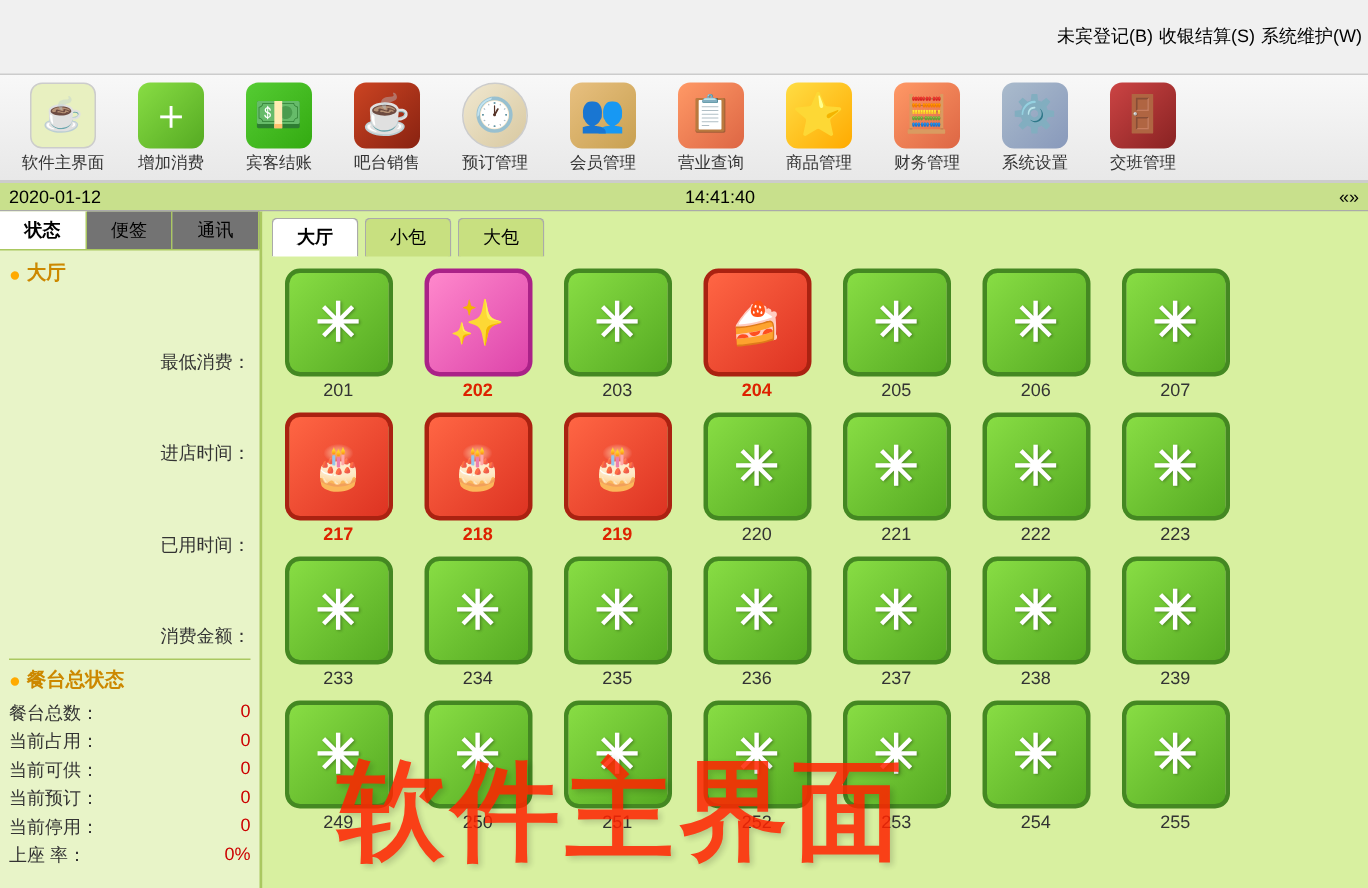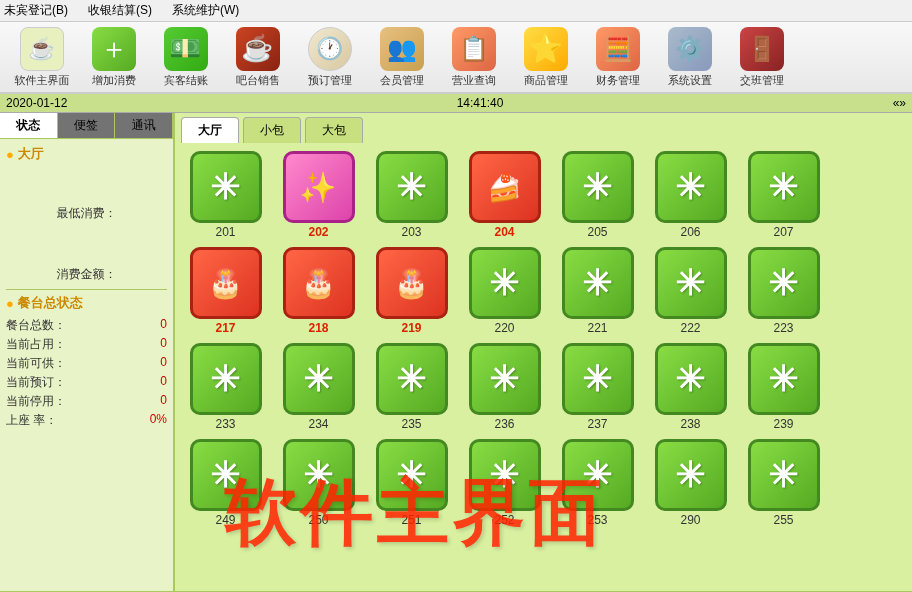--- a/index.html
+++ b/index.html
@@ -1,19 +1,19 @@
 <!DOCTYPE html>
 <html><head>
   <meta charset="utf-8">
   <style>
     * { margin: 0; padding: 0; box-sizing: border-box; }
     body { width: 912px; height: 592px; overflow: hidden; font-family: 'SimSun', 'Microsoft YaHei', Arial, sans-serif; font-size: 12px; background: #d4e8a0; }
 
     
-    .menubar { background: #f0f0f0; border-bottom: 1px solid #ccc; padding: 2px 4px; display: flex; gap: 20px; font-size: 12px; }
+    .menubar { background: #f0f0f0; border-bottom: 1px solid #ccc; padding: 16px 4px; display: flex; gap: 4px; font-size: 12px; justify-content: flex-end; }
     .menubar span { cursor: pointer; }
 
     
     .toolbar { background: linear-gradient(to bottom, #f8f8f8, #e8e8e8); border-bottom: 2px solid #ccc; display: flex; align-items: center; padding: 4px 8px; gap: 4px; height: 72px; }
     .toolbar-btn { display: flex; flex-direction: column; align-items: center; justify-content: center; width: 68px; cursor: pointer; padding: 4px; border: none; background: transparent; }
     .toolbar-icon { width: 44px; height: 44px; border-radius: 6px; display: flex; align-items: center; justify-content: center; font-size: 22px; }
     .toolbar-label { font-size: 11px; color: #333; margin-top: 2px; }
 
     
     .datebar { background: #c8e08c; padding: 2px 6px; font-size: 12px; display: flex; justify-content: space-between; align-items: flex-end; border-bottom: 1px solid #aaa; }
@@ -22,21 +22,21 @@
     .main-layout { display: flex; height: calc(592px - 72px - 20px - 22px); }
 
     
     .sidebar { width: 175px; background: #e8f4c8; border-right: 2px solid #aac860; display: flex; flex-direction: column; }
     .sidebar-tabs { display: flex; border-bottom: 1px solid #aac860; }
     .sidebar-tab { flex: 1; text-align: center; padding: 4px 2px; cursor: pointer; font-size: 12px; background: #737373; border-right: 1px solid #aac860; }
     .sidebar-tab.active { background: #fff; font-weight: bold; }
     .sidebar-section { padding: 6px; }
     .section-title { color: #cc8800; font-weight: bold; font-size: 13px; margin-bottom: 4px; display: flex; align-items: center; gap: 4px; }
     .section-title::before { content: '●'; color: #ffaa00; }
-    .info-row { display: flex; justify-content: center; padding: 2px 0; font-size: 12px; margin-top: 40px; }
+    .info-row { display: flex; justify-content: flex-end; padding: 2px 0; font-size: 12px; margin-top: 40px; }
     .info-label { color: #333; }
     .info-value { color: #cc0000; }
     .divider { border-top: 1px solid #aac860; margin: 4px 0; }
     .stat-row { display: flex; justify-content: space-between; padding: 1px 0; font-size: 12px; gap: 32px; }
     .stat-label { color: #333; }
     .stat-value { color: #cc0000; }
 
     
     .content { flex: 1; background: #d8f0a0; display: flex; flex-direction: column; overflow: hidden; }
 
@@ -137,20 +137,28 @@
       <div class="sidebar-tab">便签</div>
       <div class="sidebar-tab">通讯</div>
     </div>
     <div class="sidebar-section">
       <div class="section-title">大厅</div>
       <div class="info-row">
         <span class="info-label">最低消费：</span>
         <span class="info-value"></span>
       </div>
       <div class="info-row">
+        <span class="info-label">进店时间：</span>
+        <span class="info-value"></span>
+      </div>
+      <div class="info-row">
+        <span class="info-label">已用时间：</span>
+        <span class="info-value"></span>
+      </div>
+      <div class="info-row">
         <span class="info-label">消费金额：</span>
         <span class="info-value"></span>
       </div>
       <div class="divider"></div>
       <div class="section-title">餐台总状态</div>
       <div class="stat-row">
         <span class="stat-label">餐台总数：</span>
         <span class="stat-value">0</span>
       </div>
       <div class="stat-row">
@@ -347,21 +355,21 @@
         <div class="table-card">
           <div class="table-card-inner green">
               <span class="snowflake">✳</span>
             </div>
           <span class="table-num">253</span>
         </div>
         <div class="table-card">
           <div class="table-card-inner green">
               <span class="snowflake">✳</span>
             </div>
-          <span class="table-num">290</span>
+          <span class="table-num">254</span>
         </div>
         <div class="table-card">
           <div class="table-card-inner green">
               <span class="snowflake">✳</span>
             </div>
           <span class="table-num">255</span>
         </div>
       </div>
 
       <div class="watermark">软件主界面</div>

